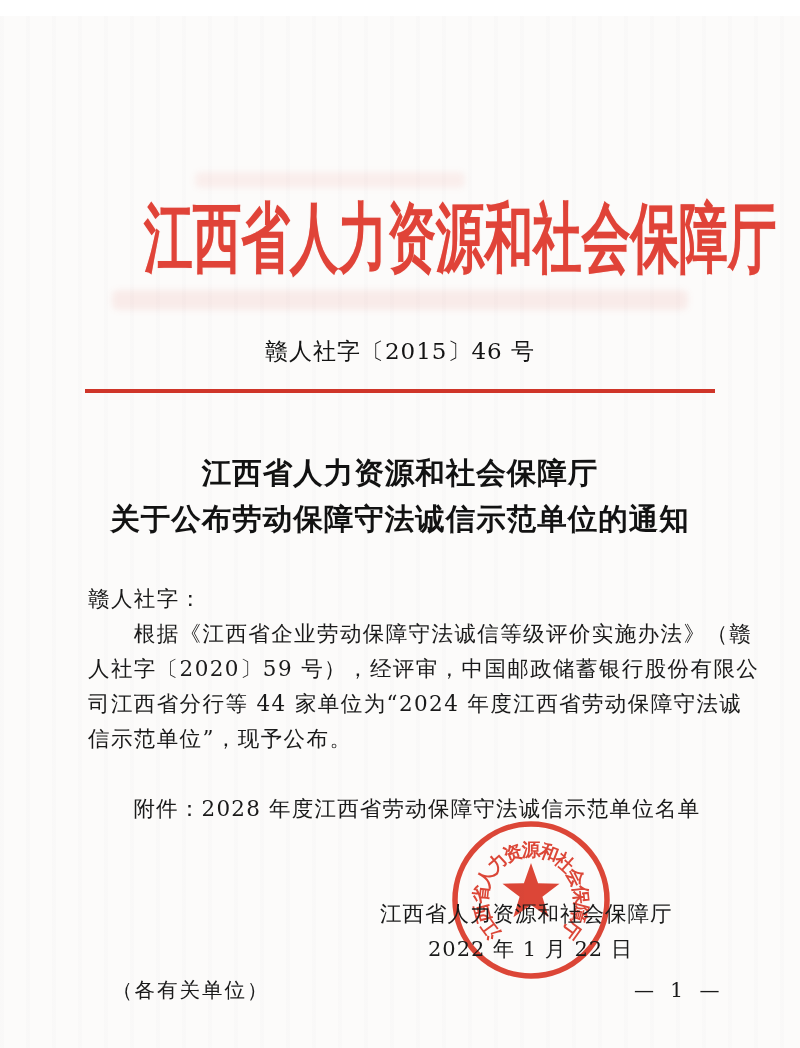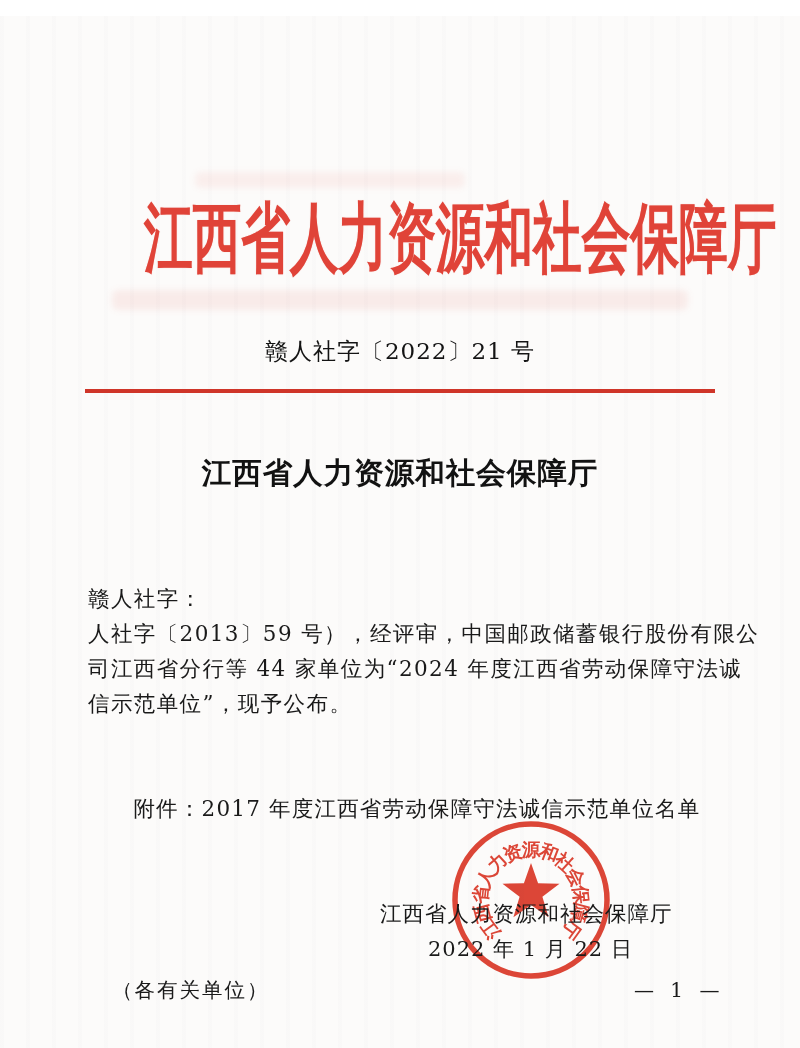--- a/index.html
+++ b/index.html
@@ -143,43 +143,45 @@
 </head>
 <body>
 
 <div class="page">
 
   <div class="letterhead">江西省人力资源和社会保障厅</div>
 
   <div class="ghost-top"></div>
   <div class="ghost-bottom"></div>
 
-  <div class="doc-number">赣人社字〔2022〕21 号</div>
+  <div class="doc-number">赣人社字〔2015〕46 号</div>
 
   <div class="red-rule"></div>
 
   <div class="doc-title">
     <div>江西省人力资源和社会保障厅</div>
+    <div>关于公布劳动保障守法诚信示范单位的通知</div>
   </div>
 
   <div class="body-text">
 
       <div class="bline">赣人社字：</div>
 
-
-      <div class="bline">人社字〔2013〕59 号），经评审，中国邮政储蓄银行股份有限公</div>
+      <div class="bline">　　根据《江西省企业劳动保障守法诚信等级评价实施办法》（赣</div>
+
+      <div class="bline">人社字〔2020〕59 号），经评审，中国邮政储蓄银行股份有限公</div>
 
       <div class="bline">司江西省分行等 44 家单位为“2024 年度江西省劳动保障守法诚</div>
 
       <div class="bline">信示范单位”，现予公布。</div>
 
       <div class="bline"></div>
     </div>
 
-  <div class="attachment">　　附件：2017 年度江西省劳动保障守法诚信示范单位名单</div>
+  <div class="attachment">　　附件：2028 年度江西省劳动保障守法诚信示范单位名单</div>
 
   <svg class="seal" viewBox="-88 -88 176 176" xmlns="http://www.w3.org/2000/svg">
     <circle class="seal-ring" cx="0" cy="0" r="76"></circle>
     <polygon class="seal-star" transform="translate(0,-7)" points="0,-30 7.1,-9.7 28.5,-9.3 11.4,3.7 17.6,24.3 0,12 -17.6,24.3 -11.4,3.7 -28.5,-9.3 -7.1,-9.7"></polygon>
     <g class="seal-arc">
         <text transform="rotate(-126)" x="0" y="-44">江</text>
         <text transform="rotate(-105)" x="0" y="-44">西</text>
         <text transform="rotate(-84)" x="0" y="-44">省</text>
         <text transform="rotate(-63)" x="0" y="-44">人</text>
         <text transform="rotate(-42)" x="0" y="-44">力</text>

